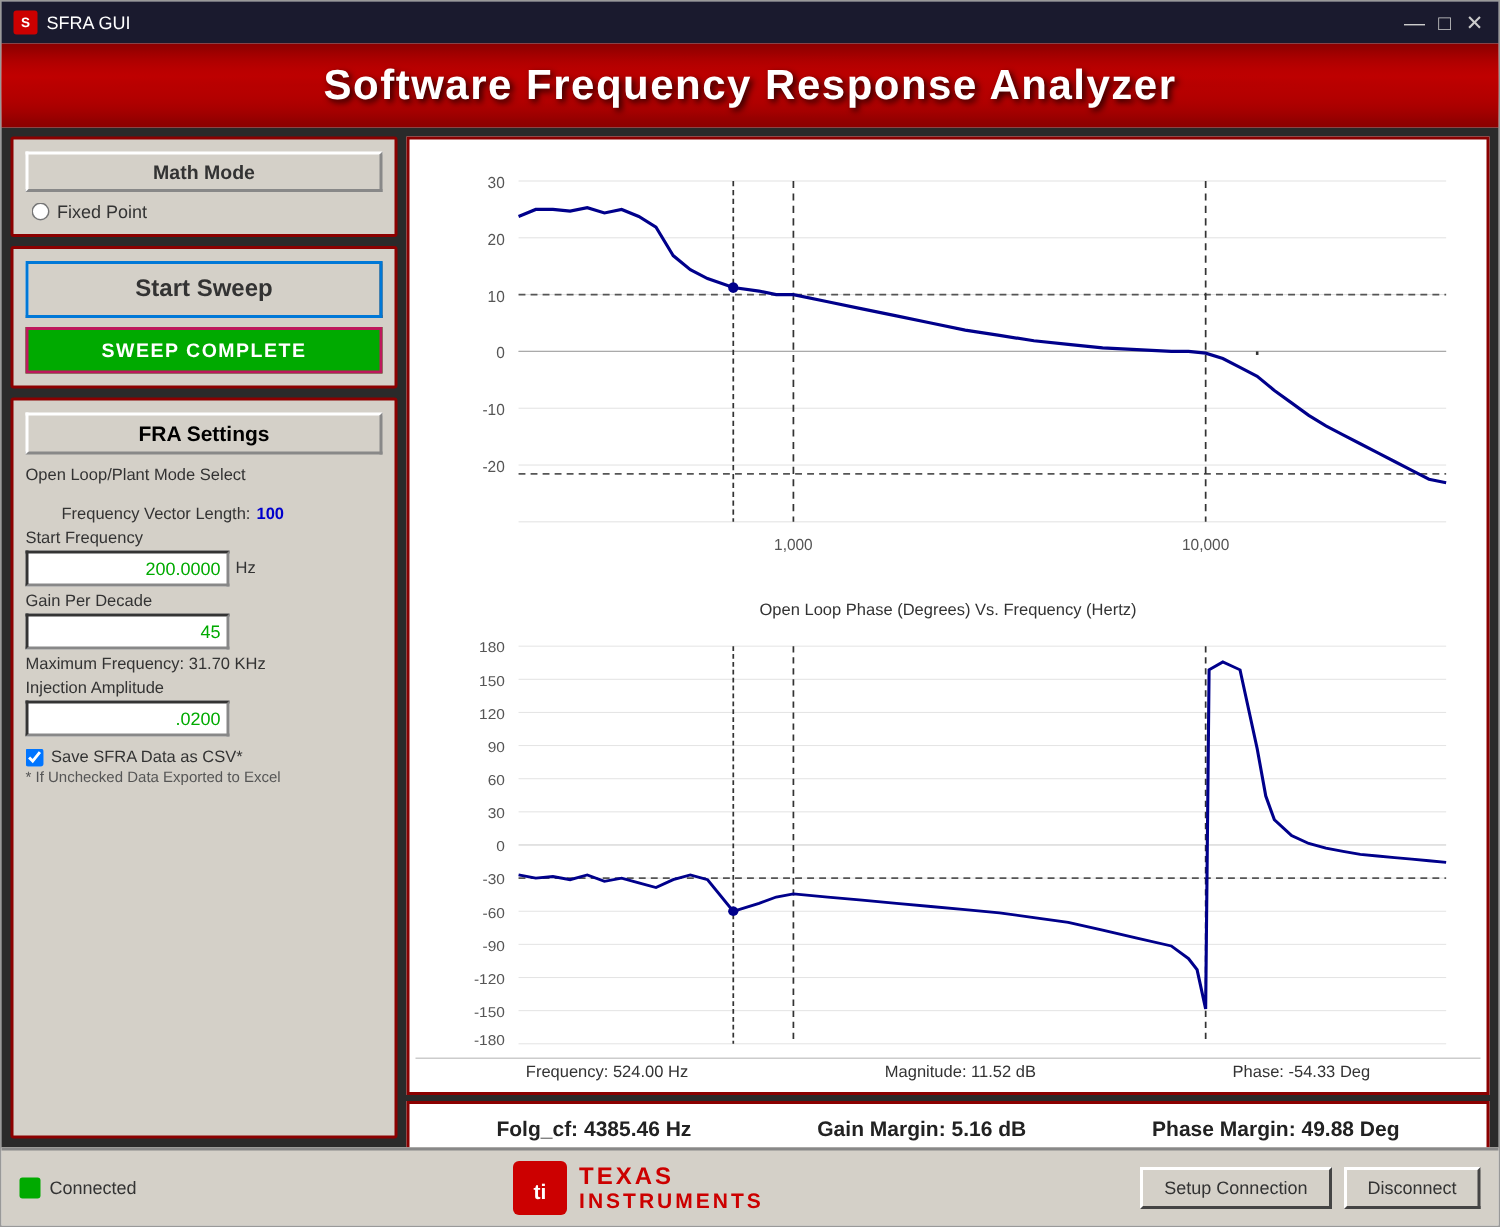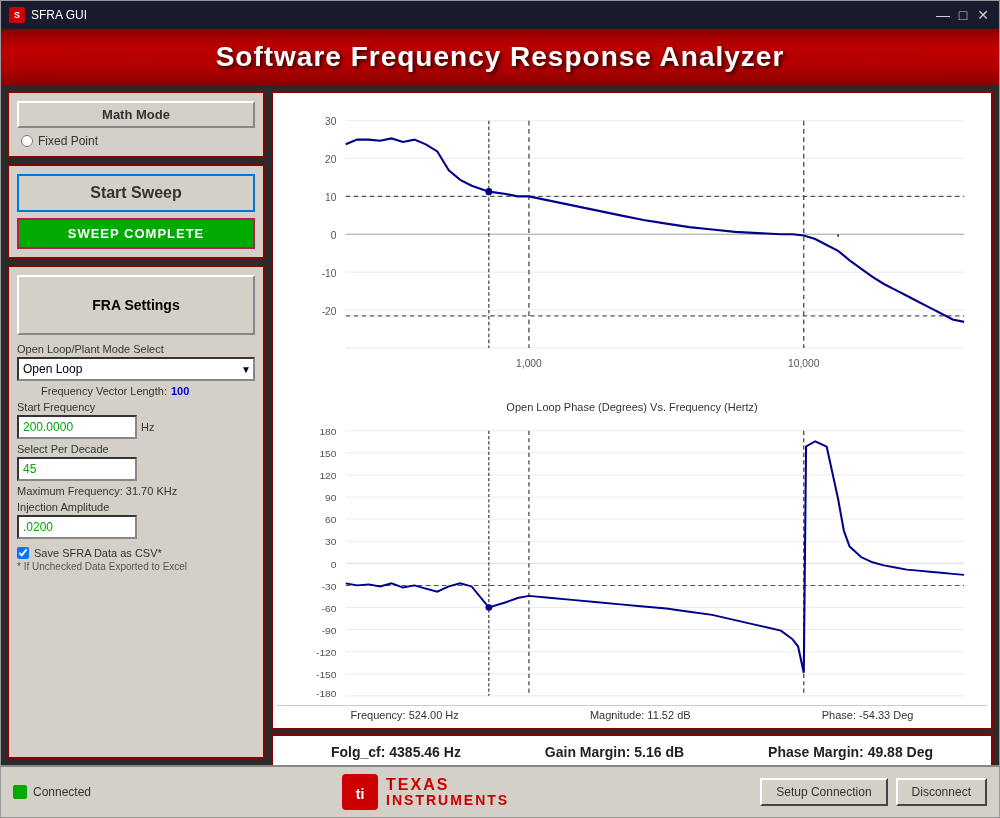--- a/index.html
+++ b/index.html
@@ -184,28 +184,28 @@
     }
 
     .fra-title {
       text-align: center;
       font-size: 14px;
       font-weight: bold;
       background: #d4d0c8;
       border: 2px solid #888;
       border-top-color: #fff;
       border-left-color: #fff;
-      padding: 20px;
+      padding: 4px;
       margin-bottom: 8px;
     }
 
     .field-label {
       font-size: 11px;
       color: #333;
-      margin-bottom: 2px;
+      margin-bottom: 14px;
       margin-top: 6px;
     }
 
     .field-label-inline {
       font-size: 11px;
       color: #333;
       margin-bottom: 2px;
       margin-top: 4px;
     }
 
@@ -251,22 +251,22 @@
       display: flex;
       align-items: center;
       gap: 4px;
     }
     .text-input {
       background: white;
       border: 2px inset #888;
       padding: 3px 4px;
       font-size: 12px;
       color: #00aa00;
-      width: 120px;
-      text-align: left;
+      width: 136px;
+      text-align: right;
     }
     .unit-label {
       font-size: 11px;
       color: #333;
     }
 
     .max-freq-row {
       margin-top: 4px;
       font-size: 11px;
       color: #333;
@@ -483,40 +483,33 @@
 
       <div class="control-section">
         <button class="start-sweep-btn">Start Sweep</button>
         <div class="sweep-complete-btn">SWEEP COMPLETE</div>
       </div>
 
       <div class="fra-settings">
         <div class="fra-title">FRA Settings</div>
 
         <div class="field-label">Open Loop/Plant Mode Select</div>
-        <div class="dropdown-wrapper">
-          <select class="dropdown-select">
-            <option>Open Loop</option>
-            <option>Plant Mode</option>
-          </select>
-          <span class="dropdown-arrow">▼</span>
-        </div>
 
         <div class="freq-vector-row">
           <span class="freq-vector-label">Frequency Vector Length:</span>
           <span class="freq-vector-value">100</span>
         </div>
 
         <div class="field-label-inline">Start Frequency</div>
         <div class="input-row">
           <input type="text" class="text-input" value="200.0000" style="">
           <span class="unit-label">Hz</span>
         </div>
 
-        <div class="field-label-inline">Select Per Decade</div>
+        <div class="field-label-inline">Gain Per Decade</div>
         <div class="input-row">
           <input type="text" class="text-input" value="45" style="">
         </div>
 
         <div class="max-freq-row">Maximum Frequency: 31.70 KHz</div>
 
         <div class="field-label-inline">Injection Amplitude</div>
         <div class="input-row">
           <input type="text" class="text-input" value=".0200" style="">
         </div>

